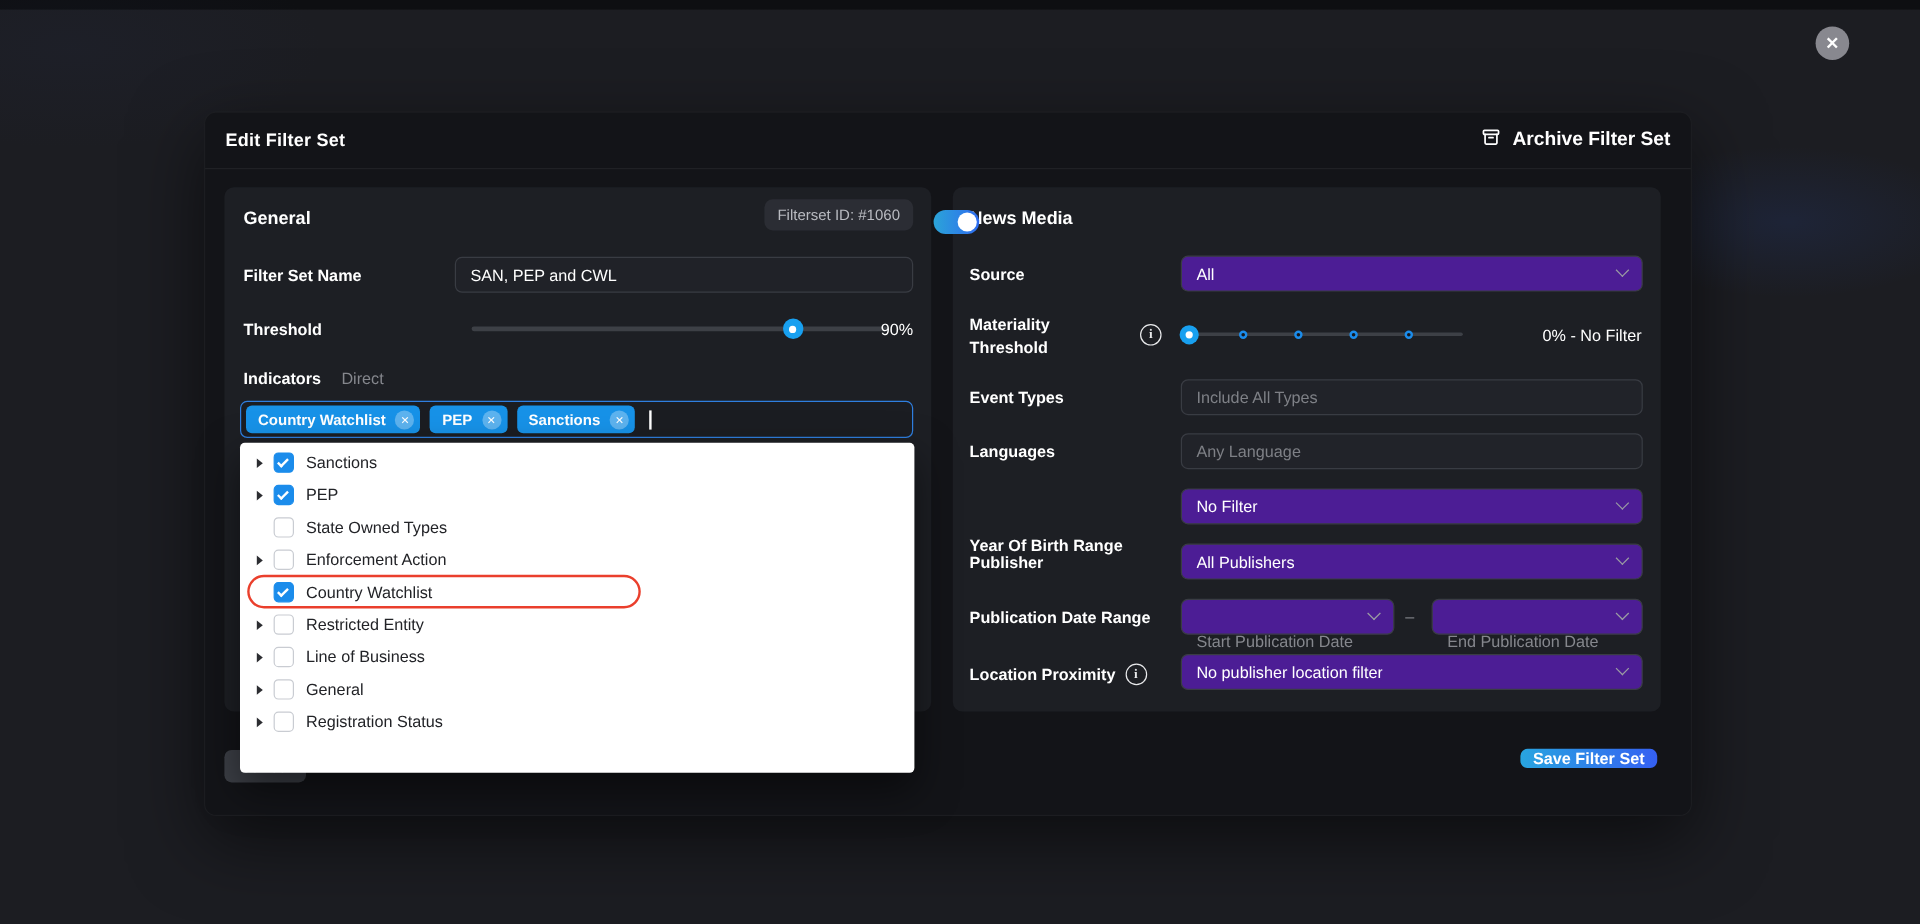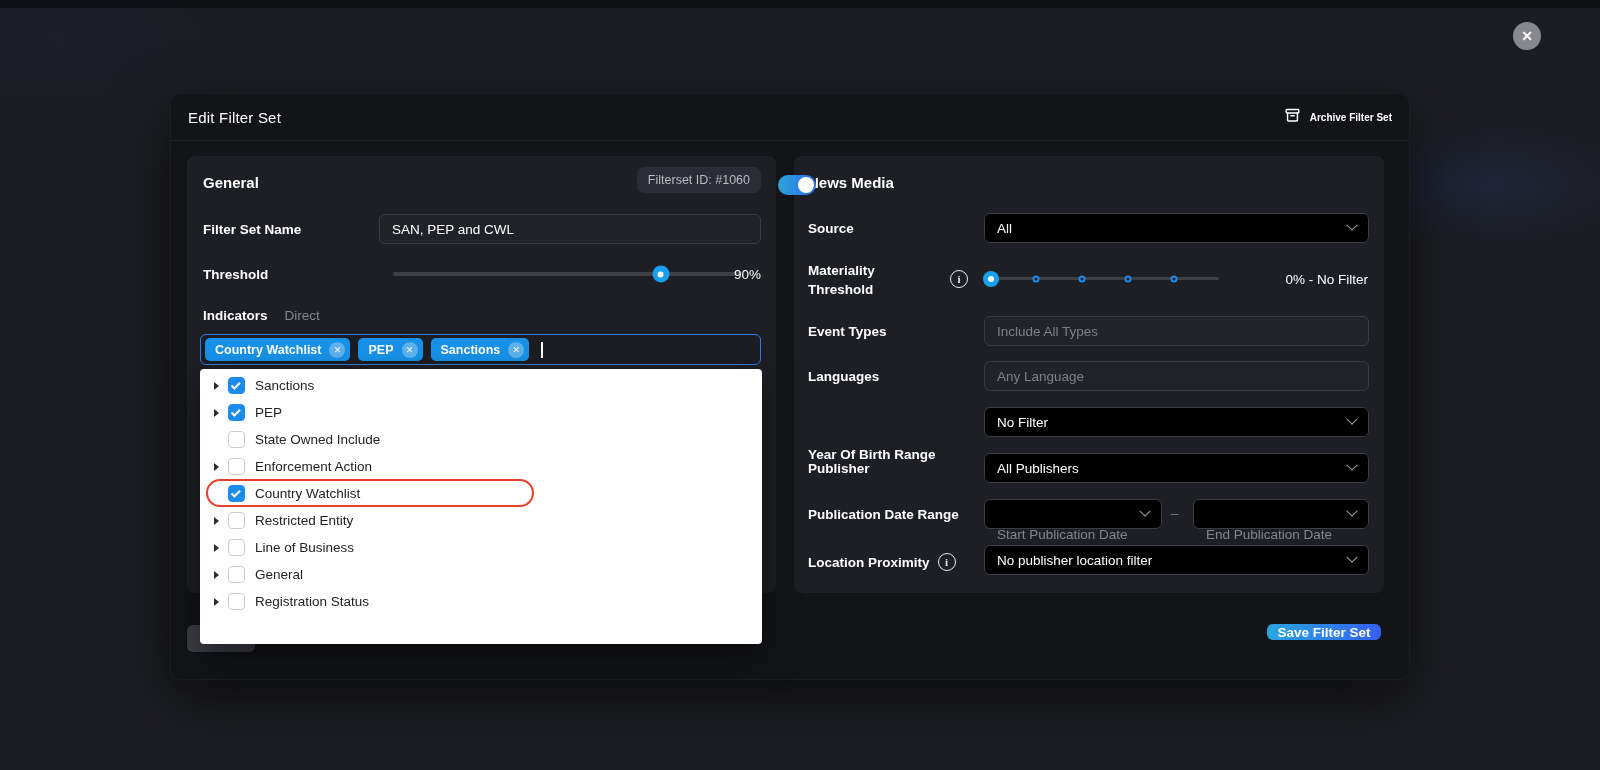--- a/index.html
+++ b/index.html
@@ -26,23 +26,23 @@
   .modal {
     position:absolute; left:170px; top:93px; width:1240px; height:587px;
     background:#131418; border-radius:10px; border:1px solid rgba(255,255,255,0.04);
     box-shadow:0 20px 60px rgba(0,0,0,0.55);
   }
   .modal-header {
     position:absolute; left:0; top:0; right:0; height:47px;
     display:flex; align-items:center; justify-content:space-between;
     padding:0 17px; border-bottom:1px solid rgba(255,255,255,0.06);
   }
-  .modal-title { font-size:15px; font-weight:400; letter-spacing:.2px; }
+  .modal-title { font-size:15px; font-weight:700; letter-spacing:.2px; }
   .archive-btn { display:flex; align-items:center; gap:9px; cursor:pointer; }
-  .archive-btn span.lbl { font-size:10px; font-weight:700; }
+  .archive-btn span.lbl { font-size:16px; font-weight:700; }
 
   .panel {
     position:absolute; top:62px; height:437px; background:#1d1f24; border-radius:8px;
   }
   .panel-left  { left:16px;  width:589px; }
   .panel-right { left:623px; width:590px; }
 
   .panel-title { font-size:15px; font-weight:700; }
 
   
@@ -54,21 +54,21 @@
     padding:6px 11px; border-radius:7px;
   }
 
   .text-input {
     background:#202228; border:1px solid #393c43; border-radius:6px;
     height:30px; display:flex; align-items:center; padding:0 12px;
     font-size:13.5px; color:#fff;
   }
 
   .select {
-    background:#000000; border:1px solid #3a3d44; border-radius:6px;
+    background:#4c1d95; border:1px solid #3a3d44; border-radius:6px;
     height:30px; display:flex; align-items:center; justify-content:space-between;
     padding:0 12px; font-size:13.5px; color:#fff; cursor:pointer;
   }
   .select .val { white-space:nowrap; overflow:hidden; }
   .select.muted .val { color:#85878d;margin-top:40px; }
   .chevron {
     width:8px; height:8px; border-right:1.6px solid #9b9da3; border-bottom:1.6px solid #9b9da3;
     transform:rotate(45deg) translate(-2px,-2px); flex:none; margin-left:8px;
   }
   .input-muted { color:#7e8086; }
@@ -250,21 +250,21 @@
         <div class="dd-item">
           <span class="dd-arrow"></span>
           <span class="dd-checkbox checked">
             <span class="tick"></span>
           </span>
           <span class="dd-label">PEP</span>
         </div>
         <div class="dd-item">
           <span class="dd-arrow hidden"></span>
           <span class="dd-checkbox"></span>
-          <span class="dd-label">State Owned Include</span>
+          <span class="dd-label">State Owned Types</span>
         </div>
         <div class="dd-item">
           <span class="dd-arrow"></span>
           <span class="dd-checkbox"></span>
           <span class="dd-label">Enforcement Action</span>
         </div>
         <div class="dd-item">
           <span class="dd-arrow hidden"></span>
           <span class="dd-checkbox checked">
             <span class="tick"></span>

